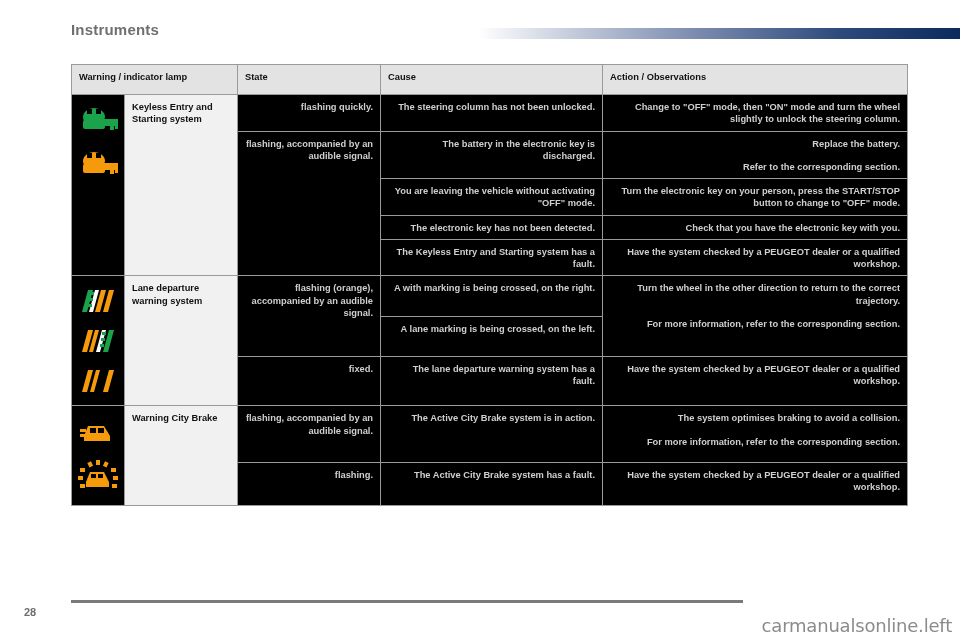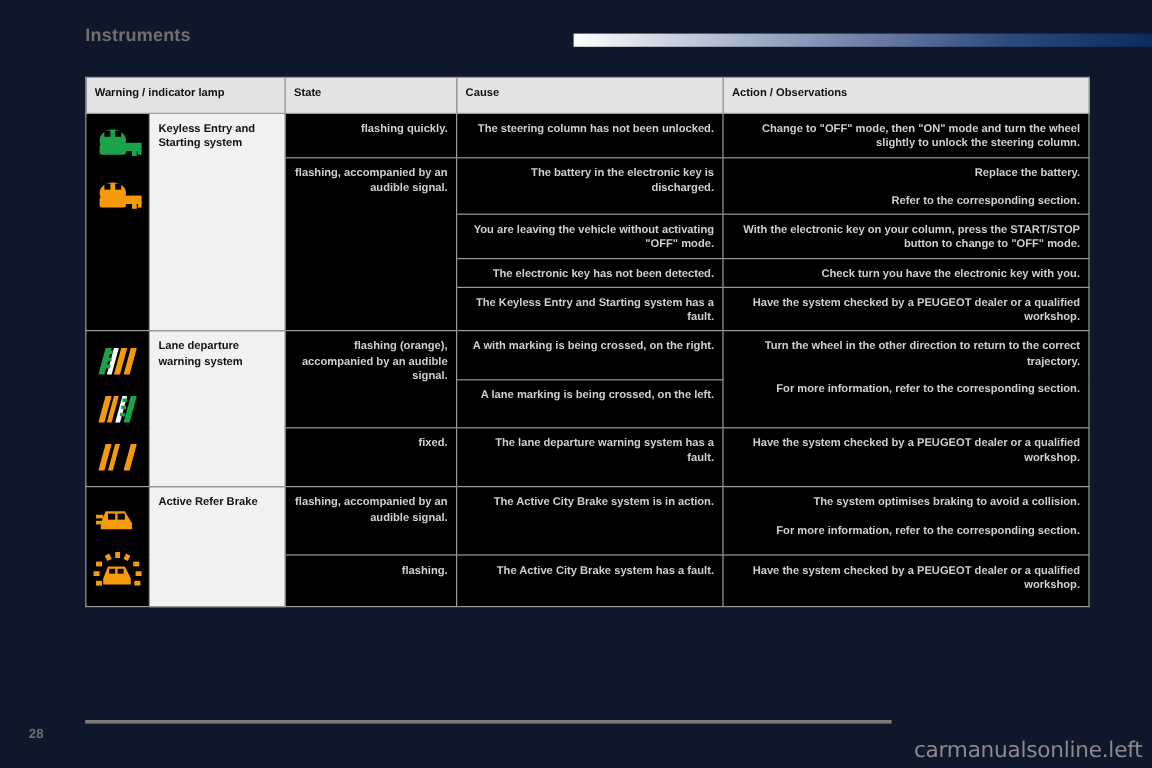--- a/index.html
+++ b/index.html
@@ -6,21 +6,21 @@
   html, body {
     margin: 0; padding: 0;
     width: 960px; height: 640px;
     background: #000;
     font-family: "Liberation Sans", sans-serif;
     overflow: hidden;
   }
   #page {
     position: relative;
     width: 960px; height: 640px;
-    background: #0f172a;
+    background: #ffffff;
   }
 
   
   .page-header {
     position: absolute;
     top: 0; left: 0; right: 0;
     height: 58px;
   }
   .section-title {
     position: absolute;
@@ -196,25 +196,25 @@
         <tr>
           <td class="body-cell" rowspan="4">flashing, accompanied by an audible signal.</td>
           <td class="body-cell">The battery in the electronic key is discharged.</td>
           <td class="body-cell">
             <p>Replace the battery.</p>
             <p>Refer to the corresponding section.</p>
           </td>
         </tr>
         <tr>
           <td class="body-cell">You are leaving the vehicle without activating "OFF" mode.</td>
-          <td class="body-cell">With the electronic key on your column, press the START/STOP button to change to "OFF" mode.</td>
+          <td class="body-cell">Turn the electronic key on your person, press the START/STOP button to change to "OFF" mode.</td>
         </tr>
         <tr>
           <td class="body-cell">The electronic key has not been detected.</td>
-          <td class="body-cell">Check turn you have the electronic key with you.</td>
+          <td class="body-cell">Check that you have the electronic key with you.</td>
         </tr>
         <tr>
           <td class="body-cell">The Keyless Entry and Starting system has a fault.</td>
           <td class="body-cell">Have the system checked by a PEUGEOT dealer or a qualified workshop.</td>
         </tr>
 
         <tr>
           <td class="lamp-cell" rowspan="3">
             <div class="icon-stack">
               <svg class="lamp-icon" width="40" height="26" viewBox="0 0 40 26">
@@ -288,21 +288,21 @@
                   <rect x="4" y="8" width="5" height="4"></rect>
                   <rect x="35" y="8" width="5" height="4"></rect>
                   <rect x="2" y="16" width="5" height="4"></rect>
                   <rect x="37" y="16" width="5" height="4"></rect>
                   <rect x="4" y="24" width="5" height="4"></rect>
                   <rect x="36" y="24" width="5" height="4"></rect>
                 </g>
               </svg>
             </div>
           </td>
-          <td class="sys-cell" rowspan="2">Active Refer Brake</td>
+          <td class="sys-cell" rowspan="2">Warning City Brake</td>
           <td class="body-cell">flashing, accompanied by an audible signal.</td>
           <td class="body-cell">The Active City Brake system is in action.</td>
           <td class="body-cell">
             <p>The system optimises braking to avoid a collision.</p>
             <p>For more information, refer to the corresponding section.</p>
           </td>
         </tr>
         <tr>
           <td class="body-cell">flashing.</td>
           <td class="body-cell">The Active City Brake system has a fault.</td>

